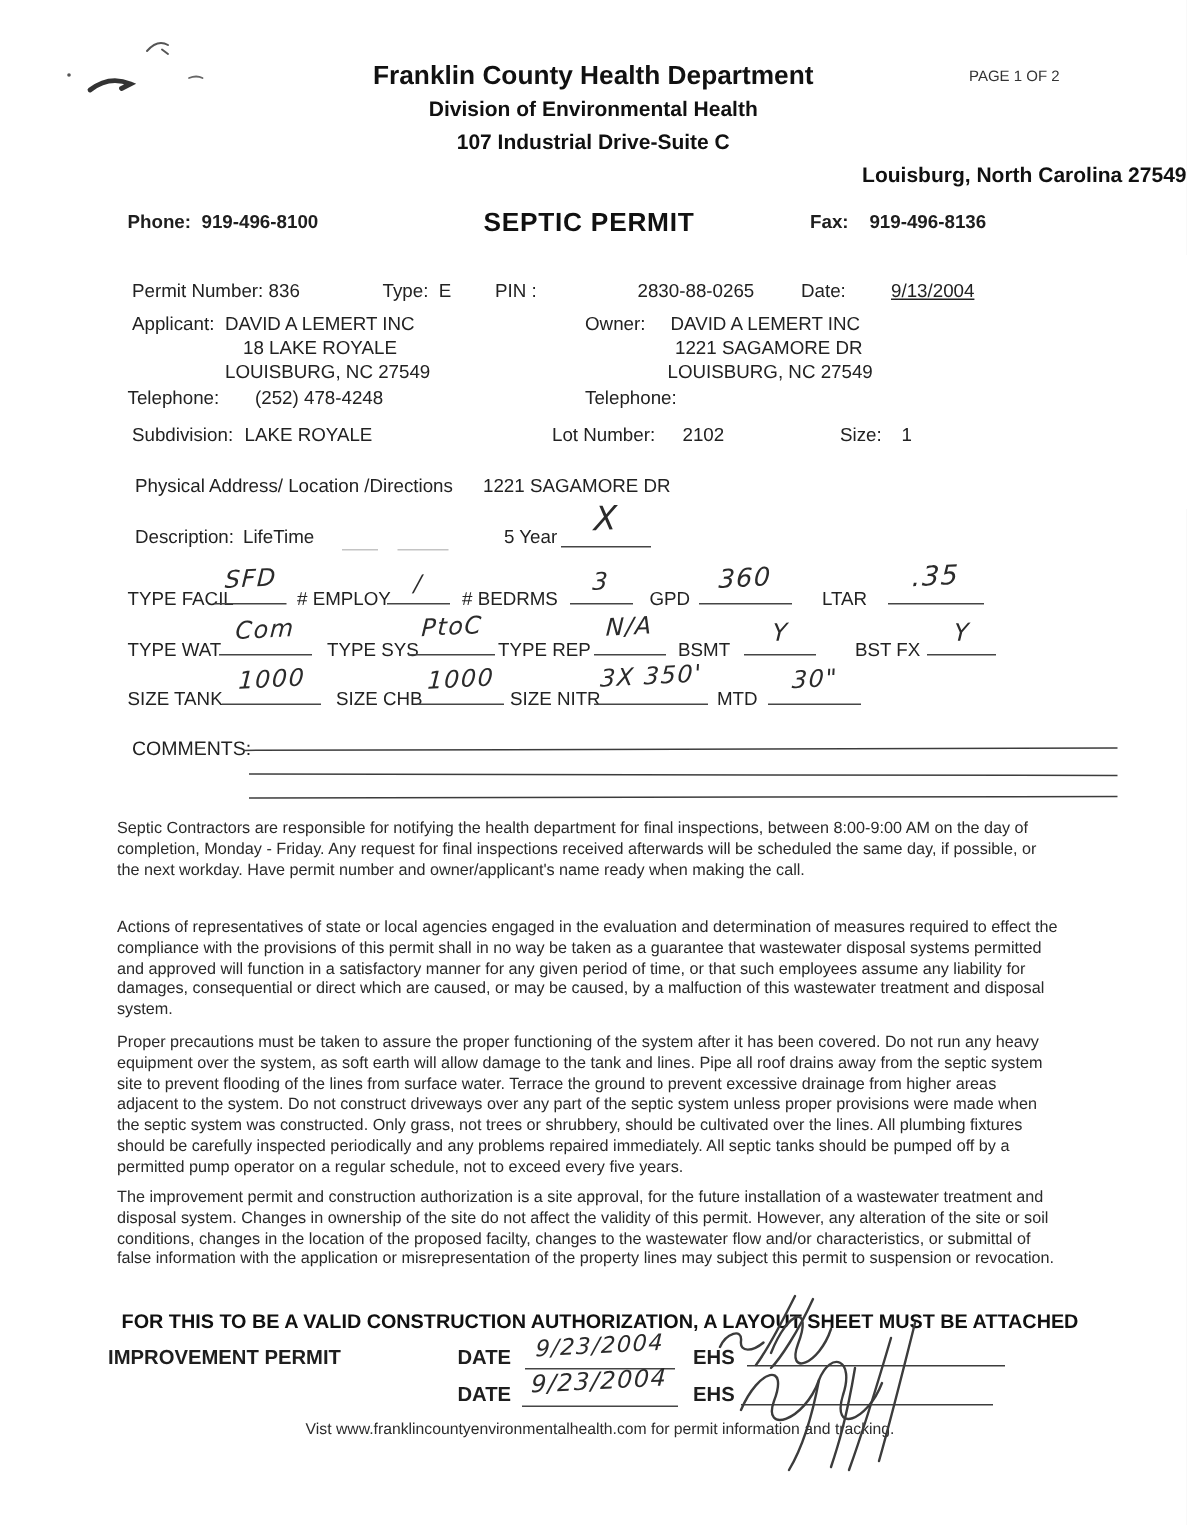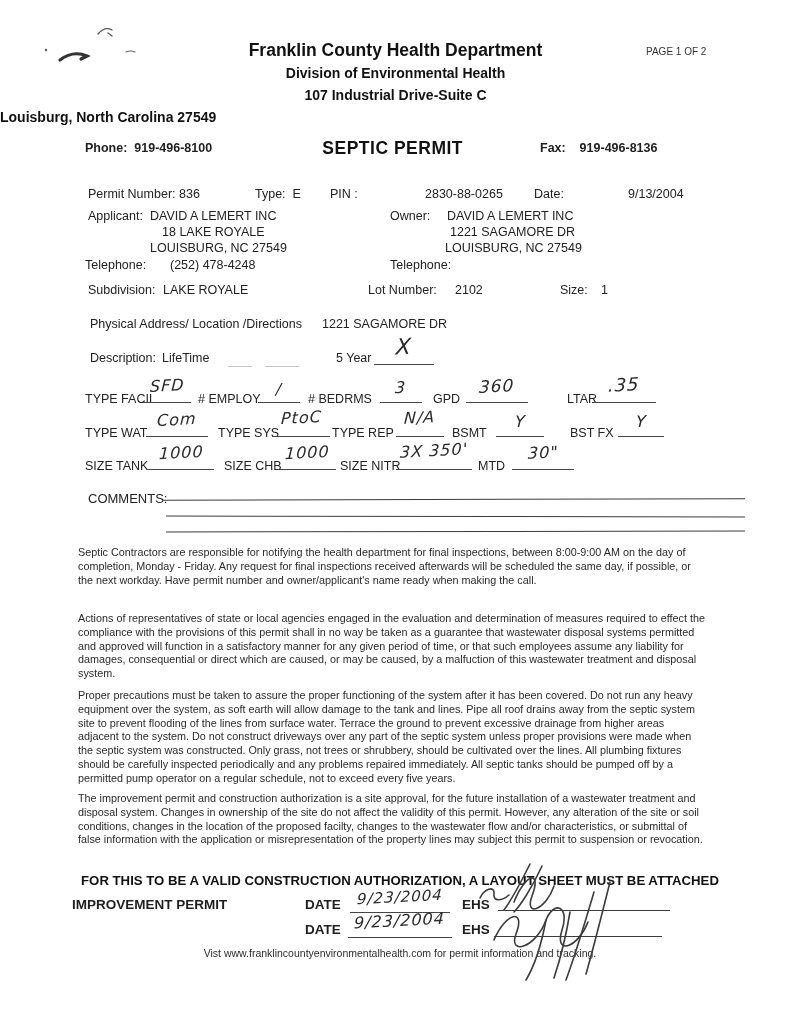--- a/index.html
+++ b/index.html
@@ -54,21 +54,21 @@
     <circle cx="8" cy="30" r="1.2" fill="#555"></circle>
     <path d="M22 40 q13 -10 27 -4 l-6 3" stroke="#333" stroke-width="3.2" fill="none" stroke-linecap="round"></path>
     <path d="M88 32 q5 -2 9 0" stroke="#666" stroke-width="1.2" fill="none" stroke-linecap="round"></path>
   </svg>
 
   <div class="abs" style="left:0;top:40px;width:791px;text-align:center;font-weight:bold;font-size:17.5px;color:#111;">Franklin County Health Department</div>
   <div class="abs" style="left:0;top:64px;width:791px;text-align:center;">
     <span class="hdr">Division of Environmental Health</span></div>
   <div class="abs" style="left:0;top:86px;width:791px;text-align:center;">
     <span class="hdr">107 Industrial Drive-Suite C</span></div>
-  <div class="abs" style="left:0;top:108px;width:791px;text-align:left;">
+  <div class="abs" style="left:0;top:108px;width:791px;text-align:right;">
     <span class="hdr">Louisburg, North Carolina 27549</span></div>
   <div class="abs" style="left:646px;top:46px;font-size:10px;color:#333;">PAGE 1 OF 2</div>
 
   <div class="abs b" style="left:85px;top:141px;font-size:12.5px;">
     <span>Phone:</span>&nbsp;
     <span>919-496-8100</span>
   </div>
   <div class="abs b" style="left:50%;top:138px;transform:translateX(-52%);font-size:17.5px;letter-spacing:.5px;color:#111;">SEPTIC PERMIT</div>
   <div class="abs b" style="left:540px;top:141px;font-size:12.5px;">
     <span>Fax:</span>&nbsp;&nbsp;&nbsp;
@@ -79,21 +79,21 @@
     <span>Permit Number:</span>
     <span>836</span>
   </div>
   <div class="abs lbl" style="left:255px;top:187px;">
     <span>Type:</span>&nbsp;
     <span>E</span>
   </div>
   <div class="abs lbl" style="left:330px;top:187px;">PIN :</div>
   <div class="abs val" style="left:425px;top:187px;">2830-88-0265</div>
   <div class="abs lbl" style="left:534px;top:187px;">Date:</div>
-  <div class="abs val" style="left:628px;top:187px;">9/13/2004</div>
+  <div class="abs val" style="left:594px;top:187px;text-decoration:underline;">9/13/2004</div>
 
   <div class="abs lbl" style="left:88px;top:209px;">Applicant:</div>
   <div class="abs val" style="left:150px;top:209px;">DAVID A LEMERT INC</div>
   <div class="abs val" style="left:162px;top:225px;">18 LAKE ROYALE</div>
   <div class="abs val" style="left:150px;top:241px;">LOUISBURG, NC 27549</div>
 
   <div class="abs lbl" style="left:390px;top:209px;">Owner:</div>
   <div class="abs val" style="left:447px;top:209px;">DAVID A LEMERT INC</div>
   <div class="abs val" style="left:450px;top:225px;">1221 SAGAMORE DR</div>
   <div class="abs val" style="left:445px;top:241px;">LOUISBURG, NC 27549</div>
@@ -130,21 +130,21 @@
     <span class="hand" style="font-size:16px;">SFD</span></div>
   <div class="abs lbl" style="left:198px;top:392px;text-align:center;"># EMPLOY</div>
   <div class="abs uline" style="left:258px;top:380px;width:42px;height:22px;">
     <span class="hand" style="font-size:15px;">∕</span></div>
   <div class="abs lbl" style="left:308px;top:392px;"># BEDRMS</div>
   <div class="abs uline" style="left:380px;top:378px;width:42px;height:24px;">
     <span class="hand" style="font-size:16px;">3</span></div>
   <div class="abs lbl" style="left:433px;top:392px;">GPD</div>
   <div class="abs uline" style="left:466px;top:376px;width:62px;height:26px;">
     <span class="hand" style="font-size:17px;">360</span></div>
-  <div class="abs lbl" style="left:548px;top:392px;margin-left:19px;">LTAR</div>
+  <div class="abs lbl" style="left:548px;top:392px;">LTAR</div>
   <div class="abs uline" style="left:592px;top:374px;width:64px;height:28px;">
     <span class="hand" style="font-size:18px;">.35</span></div>
 
   <div class="abs lbl" style="left:85px;top:426px;">TYPE WAT</div>
   <div class="abs uline" style="left:146px;top:410px;width:62px;height:26px;">
     <span class="hand" style="font-size:16px;">Com</span></div>
   <div class="abs lbl" style="left:218px;top:426px;">TYPE SYS</div>
   <div class="abs uline" style="left:272px;top:408px;width:58px;height:28px;">
     <span class="hand" style="font-size:16px;">PtoC</span></div>
   <div class="abs lbl" style="left:332px;top:426px;">TYPE REP</div>

